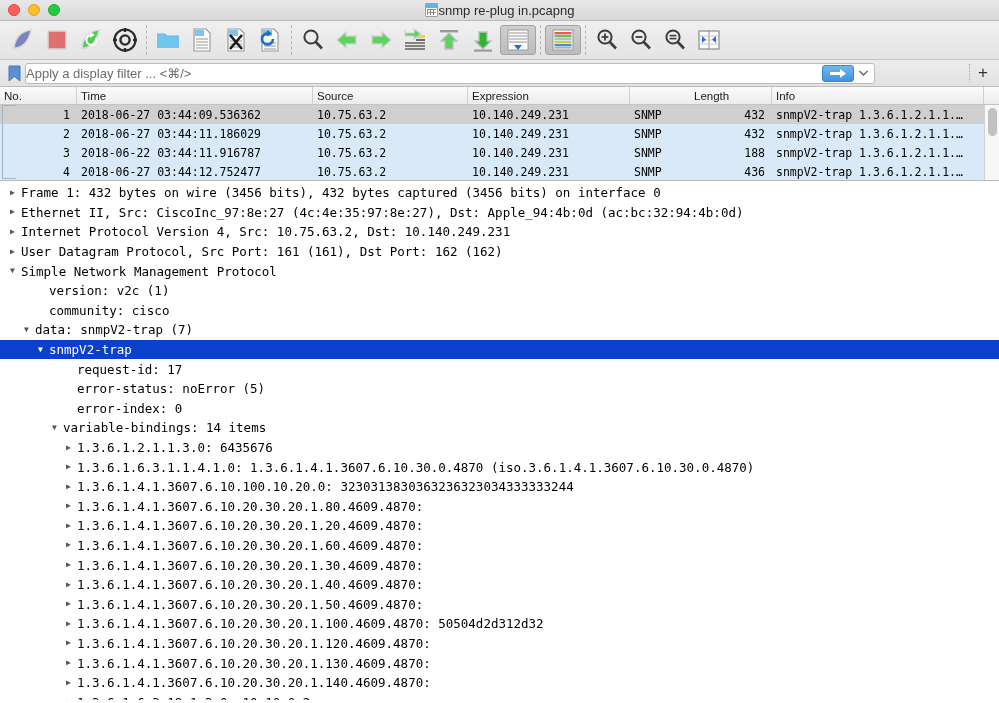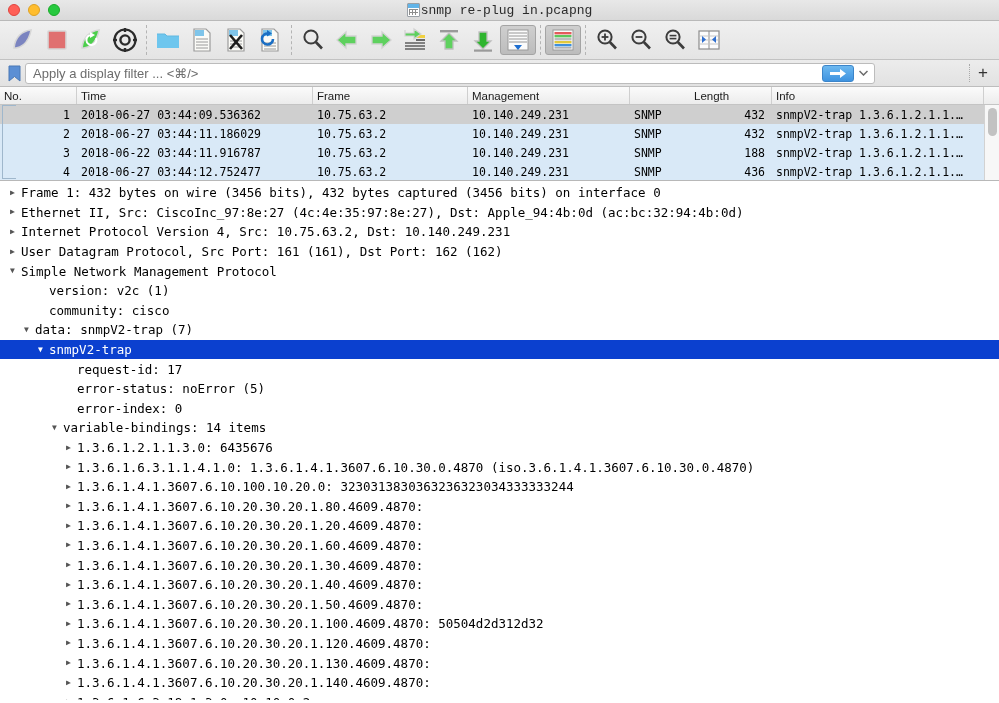--- a/index.html
+++ b/index.html
@@ -33,21 +33,20 @@
   .title-center {
     position: absolute;
     left: 0; right: 0;
     display: flex;
     align-items: center;
     justify-content: center;
     gap: 1px;
     pointer-events: none;
     font-size: 13px;
     color: #2b2b2b;
-    font-family: Liberation Mono, monospace;
   }
   .doc-icon {
     width: 13px; height: 14px;
     background: #ffffff;
     border: 1px solid #9aa0a6;
     border-radius: 1px;
     position: relative;
     overflow: hidden;
     flex: none;
   }
@@ -106,21 +105,20 @@
     flex: none;
   }
   .filter-input {
     flex: 1;
     height: 21px;
     background: #fff;
     border: 1px solid #bcbcbc;
     border-radius: 3px;
     display: flex;
     align-items: center;
-    padding-left: 7px;
     font-size: 13px;
     color: #6c6c6c;
     position: relative;
     min-width: 0;
   }
   .filter-placeholder { flex: 1; white-space: nowrap; overflow: hidden; }
   .filter-go {
     width: 32px; height: 17px;
     margin-right: 2px;
     background: linear-gradient(to bottom,#6db9f0,#3f93e0);
@@ -492,22 +490,22 @@
   <div class="expr-btn">Expression...</div>
   <div class="fsep"></div>
   <div class="plus-btn">+</div>
 </div>
 
 <div class="packet-list">
 
   <div class="col-header" id="colHeader">
       <div class="ch" style="width: 77px;">No.</div>
       <div class="ch" style="width: 236px;">Time</div>
-      <div class="ch" style="width: 155px;">Frame</div>
-      <div class="ch" style="width: 162px;">Management</div>
+      <div class="ch" style="width: 155px;">Source</div>
+      <div class="ch" style="width: 162px;">Expression</div>
       <div class="ch" style="width: 60px; margin-top: 32px;">Protocol</div>
       <div class="ch" style="width: 82px; text-align: center;">Length</div>
       <div class="ch" style="width: 212px;">Info</div>
     </div>
 
   <div class="rows-wrap">
     <div id="packetRows">
         <div class="prow sel">
           <div class="pc right" style="width: 77px;">1</div>
           <div class="pc" style="width: 236px;">2018-06-27 03:44:09.536362</div>

